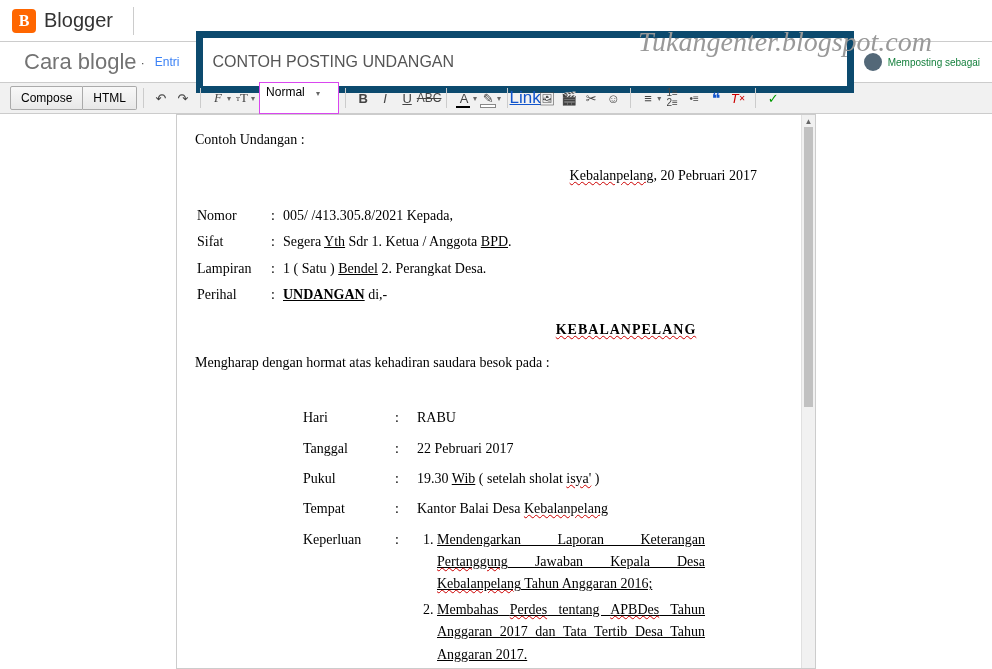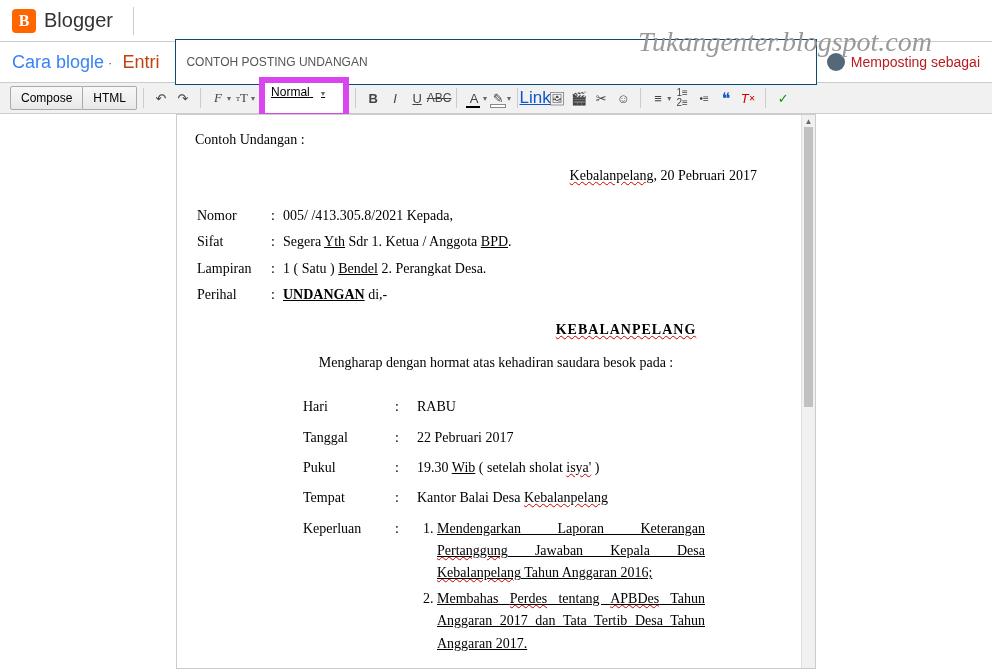--- a/index.html
+++ b/index.html
@@ -7,34 +7,34 @@
 
 .header { height: 42px; border-bottom: 1px solid #ccc; display: flex; align-items: center; padding: 0 12px; }
 .logo-box { width: 24px; height: 24px; background: #ff6600; border-radius: 4px; display: flex; align-items: center; justify-content: center; margin-right: 8px; }
 .logo-b { color: #fff; font-weight: bold; font-size: 16px; font-family: Georgia, serif; }
 .logo-text { font-size: 20px; color: #333; font-family: Arial; }
 .header-sep { width: 1px; height: 28px; background: #ccc; margin: 0 20px; }
 
 .watermark { position: absolute; top: 26px; right: 60px; font-family: "Segoe Script", cursive; font-size: 28px; color: #999; font-style: italic; z-index: 100; pointer-events: none; }
 
 .title-row { height: 40px; display: flex; align-items: center; padding: 0 12px; }
-.blog-name { font-size: 18px; color: #3b82f6; }
-.entri { font-size: 18px; color: #c2410c; margin: 0 6px; }
+.blog-name { font-size: 22px; color: #737373; margin-left: 12px; }
+.entri { font-size: 12px; color: #3b82f6; margin: 0 6px; }
 .dot { color: #555; margin: 0 4px; }
-.title-input { flex: 1; border: 1px solid #0c4a6e; padding: 15px 10px; font-size: 12px; color: #555; margin: 0 10px; }
+.title-input { flex: 1; border: 7px solid #0c4a6e; padding: 15px 10px; font-size: 16px; color: #555; margin: 0 10px; }
 .avatar { width: 18px; height: 18px; border-radius: 50%; background: #536878; margin-right: 6px; }
-.user-text { font-size: 14px; color: #b91c1c; }
+.user-text { font-size: 10px; color: #15803d; }
 
 .toolbar { height: 32px; background: #f1f1f1; border-top: 1px solid #ccc; border-bottom: 1px solid #ccc; display: flex; align-items: center; padding: 0 10px; gap: 0; }
 .btn-compose { background: linear-gradient(#f8f8f8,#e8e8e8); border: 1px solid #aaa; padding: 4px 10px; font-size: 12px; border-radius: 2px 0 0 2px; }
 .btn-html { background: linear-gradient(#f8f8f8,#e8e8e8); border: 1px solid #aaa; border-left: none; padding: 4px 10px; font-size: 12px; border-radius: 0 2px 2px 0; }
 .tsep { width: 1px; height: 20px; background: #ccc; margin: 0 6px; }
 .tb-btn { width: 22px; height: 22px; display: flex; align-items: center; justify-content: center; font-size: 13px; color: #444; cursor: pointer; }
 .dropdown-ind { font-size: 8px; color: #666; margin-left: -2px; }
-.format-select { border: 6px solid #d946ef; padding: 2px 18px 14px 6px; font-size: 12px; background: #fff; text-decoration: underline; }
+.format-select { border: 1px solid #d946ef; padding: 2px 18px 14px 6px; font-size: 12px; background: #fff; }
 .link-btn { color: #1155cc; text-decoration: underline; font-size: 17px; }
 .color-a { position: relative; }
 .color-a::after { content:''; position:absolute; bottom:1px; left:3px; width:14px; height:2px; background:#000; }
 .color-hl { position: relative; }
 .color-hl::after { content:''; position:absolute; bottom:1px; left:3px; width:14px; height:2px; background:#fff; border:1px solid #888; }
 
 .editor-area { background: #fff; padding: 0; height: 555px; display: flex; justify-content: center; }
 .editor-wrap { width: 640px; border: 1px solid #ccc; background: #fff; position: relative; margin-top: 0; }
 .scrollbar-v { width: 14px; background: #f1f1f1; border-left: 1px solid #e0e0e0; position: absolute; right: 0; top: 0; bottom: 0; }
 .scroll-thumb { position: absolute; top: 12px; left: 2px; right: 2px; height: 280px; background: #c1c1c1; }
@@ -45,21 +45,21 @@
 .uline { text-decoration: underline; }
 .red-wavy { text-decoration: underline wavy #c00; text-decoration-thickness: 1px; }
 .tbl1 { width: 100%; }
 .tbl1 td { vertical-align: top; padding: 1px 0; }
 .tbl1 .c1 { width: 72px; }
 .tbl1 .c2 { width: 10px; }
 .heading1 { text-align: center; margin: 10px 0; }
 .heading1 .uline { font-weight: bold; letter-spacing: 1px; }
 .untuk { text-align: center; margin: 8px 0 14px; }
 .dots { letter-spacing: 2px; }
-.center-line { text-align: center; margin: 10px 0 17px; }
+.center-line { text-align: left; margin: 10px 0 28px; }
 .tbl2 { margin-left: 100px; }
 .tbl2 td { vertical-align: top; padding: 3px 6px; }
 .tbl2 .d1 { width: 90px; }
 .tbl2 .d2 { width: 20px; }
 .ol-kp { padding-left: 20px; }
 .ol-kp li { text-align: justify; margin-bottom: 3px; text-decoration: underline; }
 </style>
 </head>
 <body>
 

